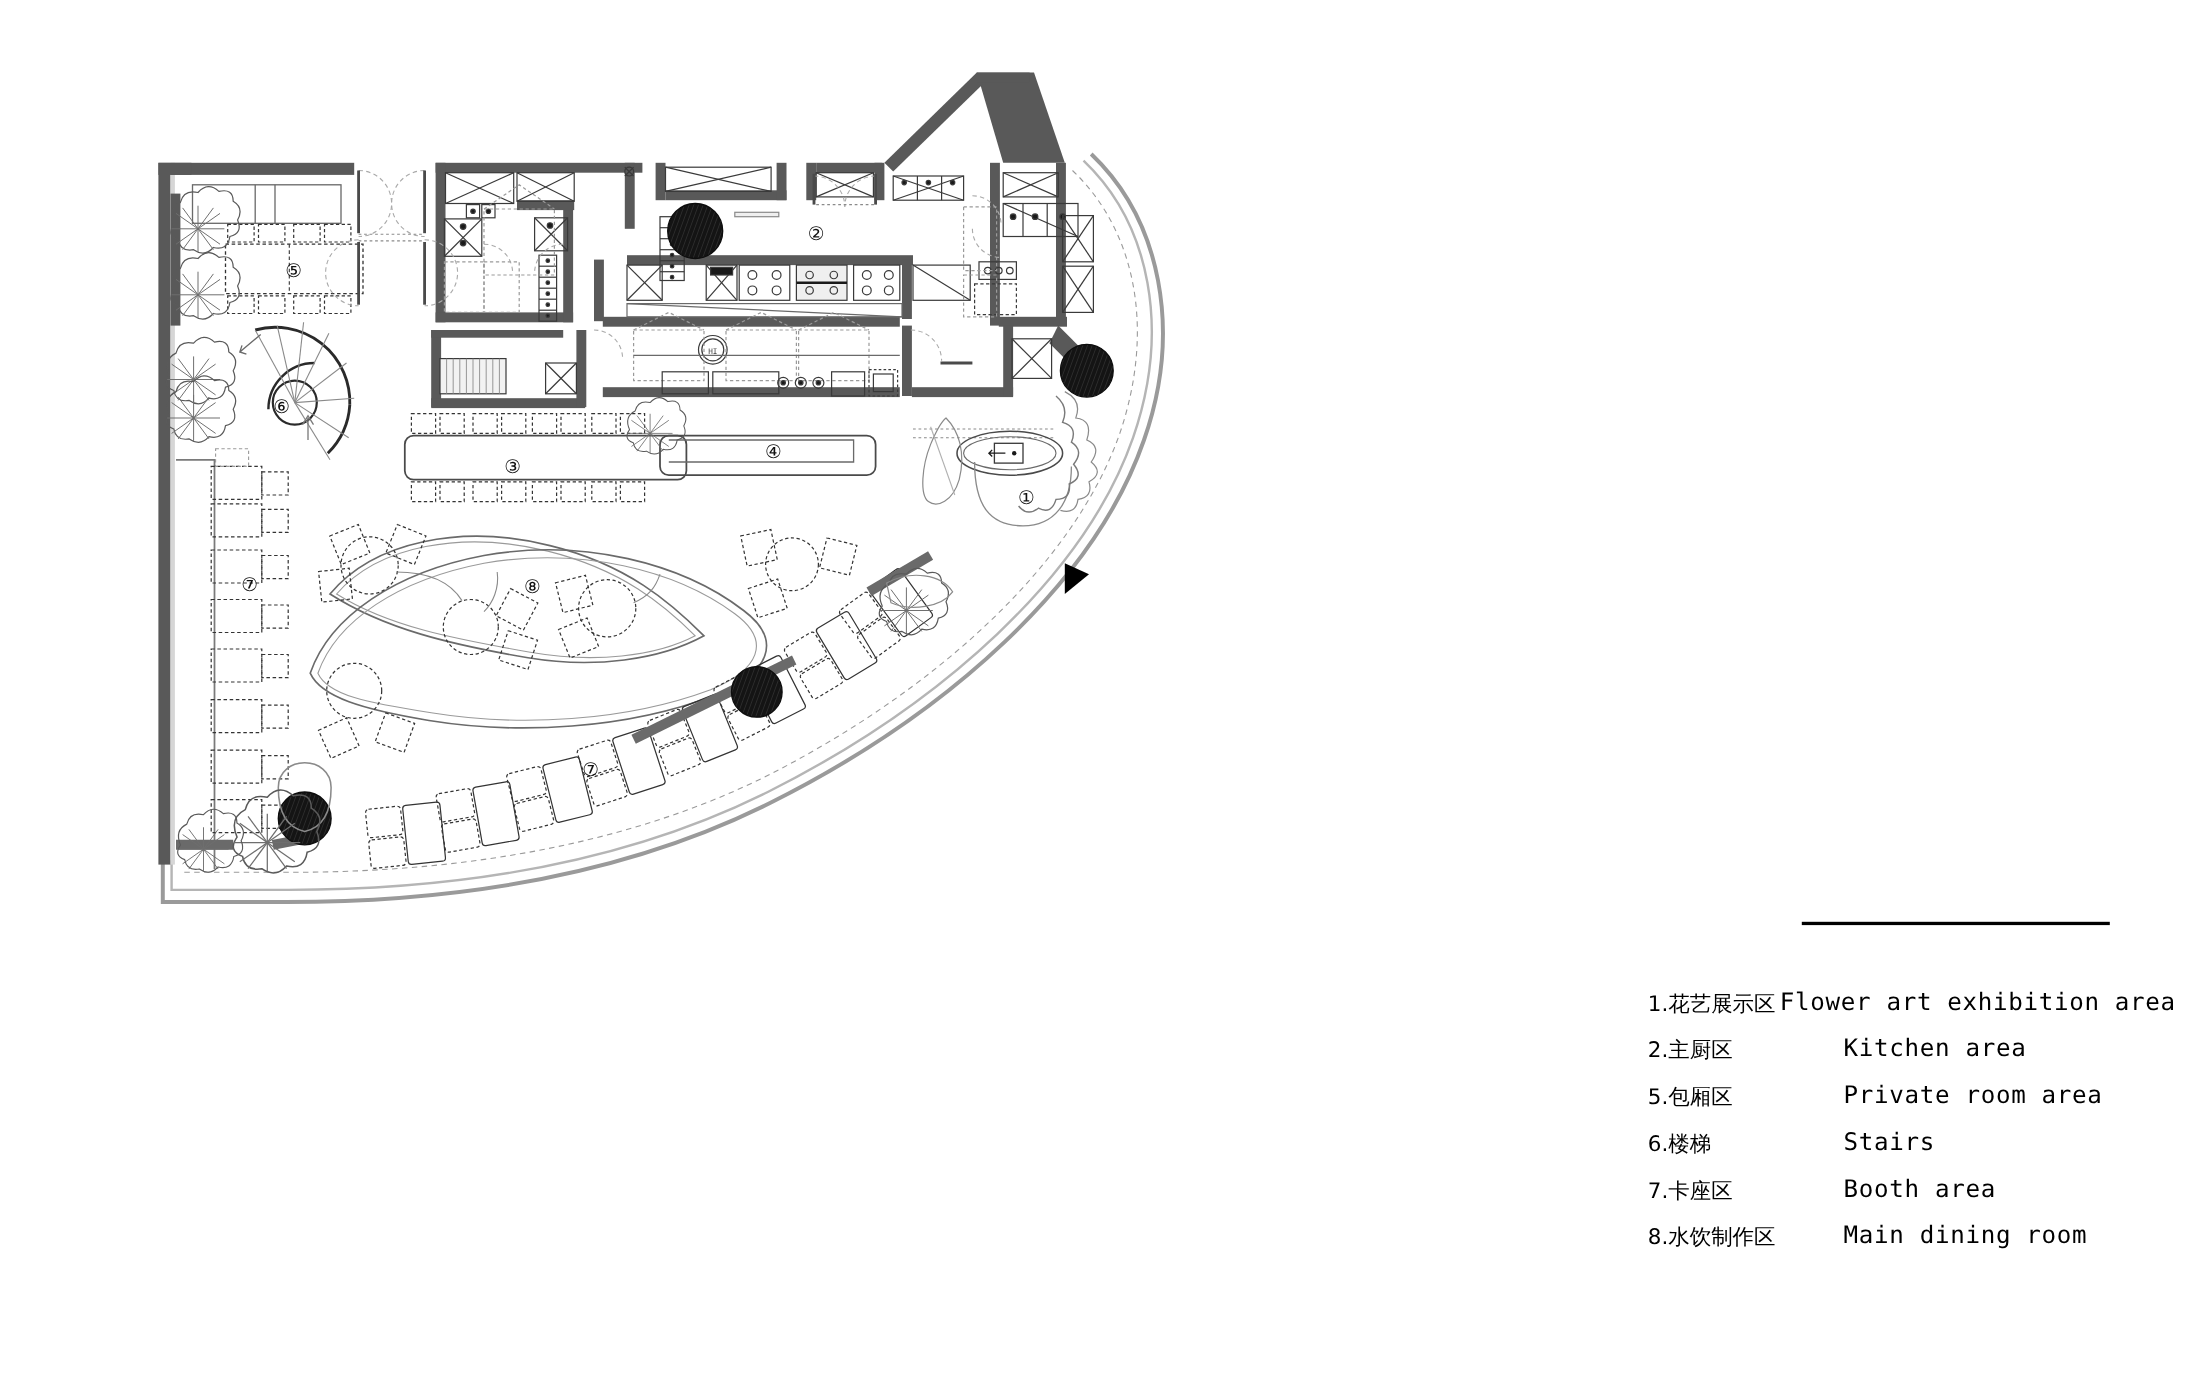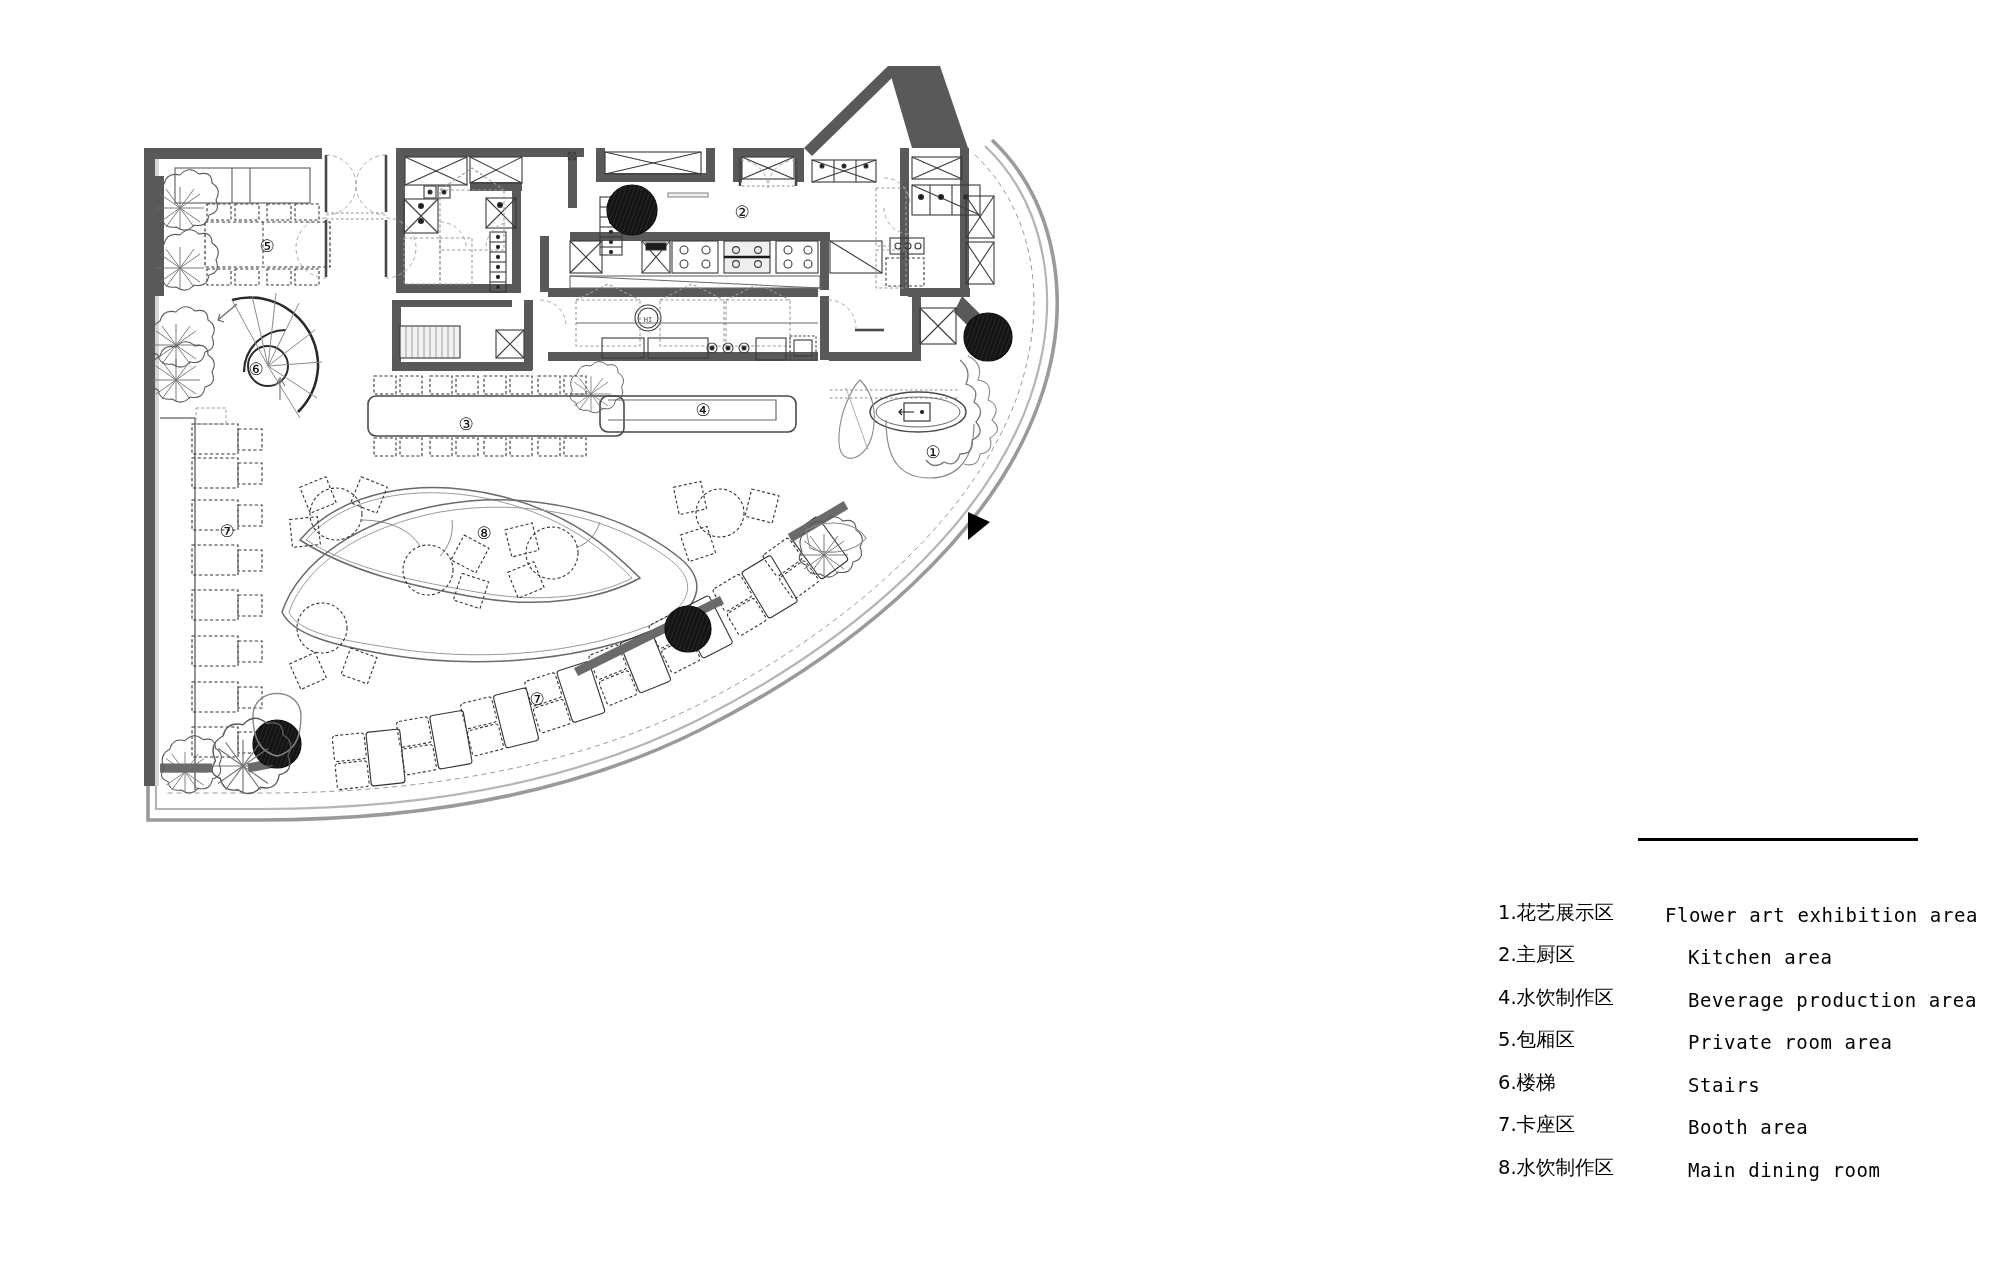--- a/index.html
+++ b/index.html
@@ -10,24 +10,24 @@
 
   
   #plan-wrap{position:absolute;left:0;top:0;width:1400px;height:1267px;}
   #plan{display:block;width:1400px;height:1267px;}
 
   
   #legend{position:absolute;left:1498px;top:838px;width:480px;}
   #plan-title{font-size:23px;letter-spacing:4px;font-weight:400;
               padding-left:148px;margin:0 0 6px 0;white-space:nowrap;}
   #title-rule{width:280px;height:2.5px;background:#000;margin:0 0 58px 140px;}
-  .legend-row{display:flex;align-items:flex-end;margin-bottom:15.5px;gap:12px;}
+  .legend-row{display:flex;align-items:flex-start;margin-bottom:15.5px;}
   .lg-cn{width:178px;font-size:19.5px;white-space:nowrap;
          font-family:"DejaVu Sans","Liberation Sans",sans-serif;}
-  .lg-en{font-size:19px;letter-spacing:.6px;white-space:nowrap;}
+  .lg-en{font-size:22px;letter-spacing:.6px;white-space:nowrap;}
 </style>
 </head>
 <body>
 
 <div id="page">
 
   <div id="plan-wrap">
   <svg id="plan" viewBox="0 0 1400 1267" xmlns="http://www.w3.org/2000/svg">
     <defs>
       <pattern id="hatch" width="4" height="4" patternUnits="userSpaceOnUse" patternTransform="rotate(20)">
@@ -603,24 +603,20 @@
 
     <div class="legend-row">
       <span class="lg-cn"><span>1.</span><span>花艺展示区</span></span>
       <span class="lg-en">Flower art exhibition area</span>
     </div>
     <div class="legend-row">
       <span class="lg-cn"><span>2.</span><span>主厨区</span></span>
       <span class="lg-en">Kitchen area</span>
     </div>
     <div class="legend-row">
-      <span class="lg-cn"><span>4.</span><span>水饮制作区</span></span>
-      <span class="lg-en">Beverage production area</span>
-    </div>
-    <div class="legend-row">
       <span class="lg-cn"><span>5.</span><span>包厢区</span></span>
       <span class="lg-en">Private room area</span>
     </div>
     <div class="legend-row">
       <span class="lg-cn"><span>6.</span><span>楼梯</span></span>
       <span class="lg-en">Stairs</span>
     </div>
     <div class="legend-row">
       <span class="lg-cn"><span>7.</span><span>卡座区</span></span>
       <span class="lg-en">Booth area</span>

